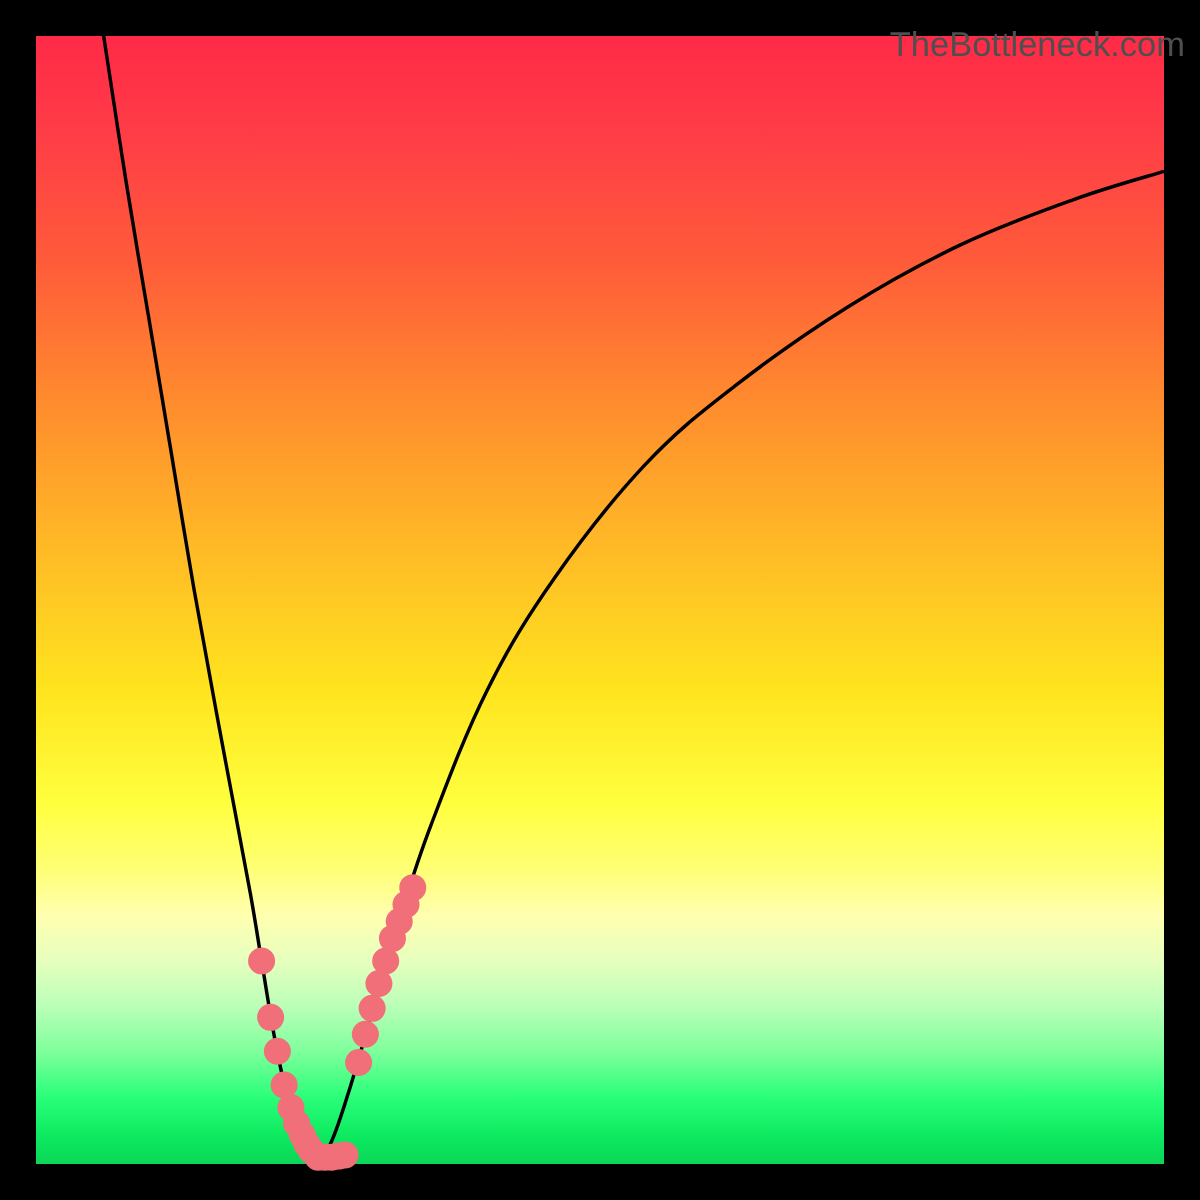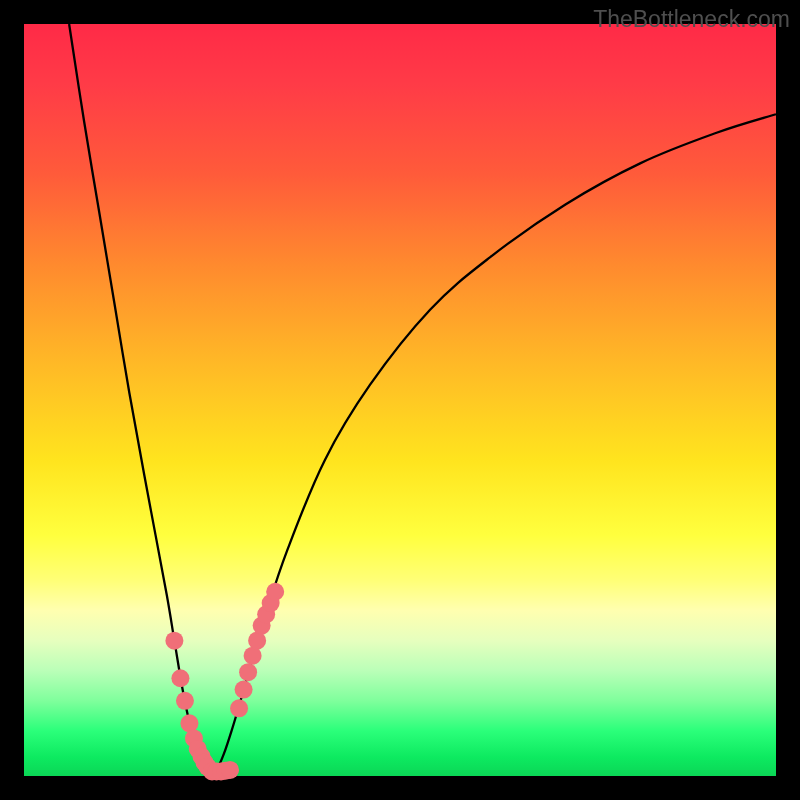--- a/index.html
+++ b/index.html
@@ -15,21 +15,21 @@
     #ffff3e 68%,
     #ffff77 74%,
     #ffffb0 78%,
     #e6ffbe 82%,
     #baffb8 86%,
     #7fff9c 90%,
     #2bff7a 94%,
     #0dea60 97.5%,
     #0bd656 100%);
 }
-.watermark{position:absolute;top:6px;right:10px;color:#4f4f4f;font-size:23px;font-weight:400;letter-spacing:0px}
+.watermark{position:absolute;top:16px;right:10px;color:#4f4f4f;font-size:23px;font-weight:400;letter-spacing:0px}
 svg.curves{position:absolute;top:24px;left:24px;width:752px;height:752px;overflow:visible}
 </style>
 </head>
 <body>
 
 <div class="frame">
   <div class="plot"></div>
   <svg class="curves" viewBox="0 0 752 752">
     <g id="curve-layer">
         <path d="M 45.12 0 C 47.8272 17.596799999999998, 54.7456 63.919999999999995, 60.160000000000004 97.75999999999999 C 65.5744 131.6, 69.7856 155.5136, 75.2 188 C 80.6144 220.4864, 84.8256 245.7536, 90.24 278.24 C 95.6544 310.7264, 99.86560000000001 337.34720000000004, 105.28000000000002 368.48 C 110.69440000000002 399.6128, 115.5824 425.4816, 120.32000000000001 451.2 C 125.05760000000001 476.91839999999996, 127.5392 489.7024, 131.6 511.36 C 135.6608 533.0176, 139.49599999999998 552.5696, 142.88 571.52 C 146.264 590.4703999999999, 147.6928 600.3968, 150.4 616.64 C 153.1072 632.8832, 155.48352 648.2239999999999, 157.92 661.76 C 160.35647999999998 675.296, 161.77024 682.3648000000001, 163.936 691.84 C 166.10176 701.3152, 168.05696 707.632, 169.952 714.4 C 171.84704 721.168, 172.83968 725.3792000000001, 174.464 729.44 C 176.08832 733.5008, 177.35168 734.2528000000001, 178.976 736.96 C 180.60032 739.6672, 181.86368 742.4496, 183.488 744.48 C 185.11232 746.5104, 187.18784 747.5632, 188 748.24" fill="none" stroke="#000000" stroke-width="2.3"></path>

